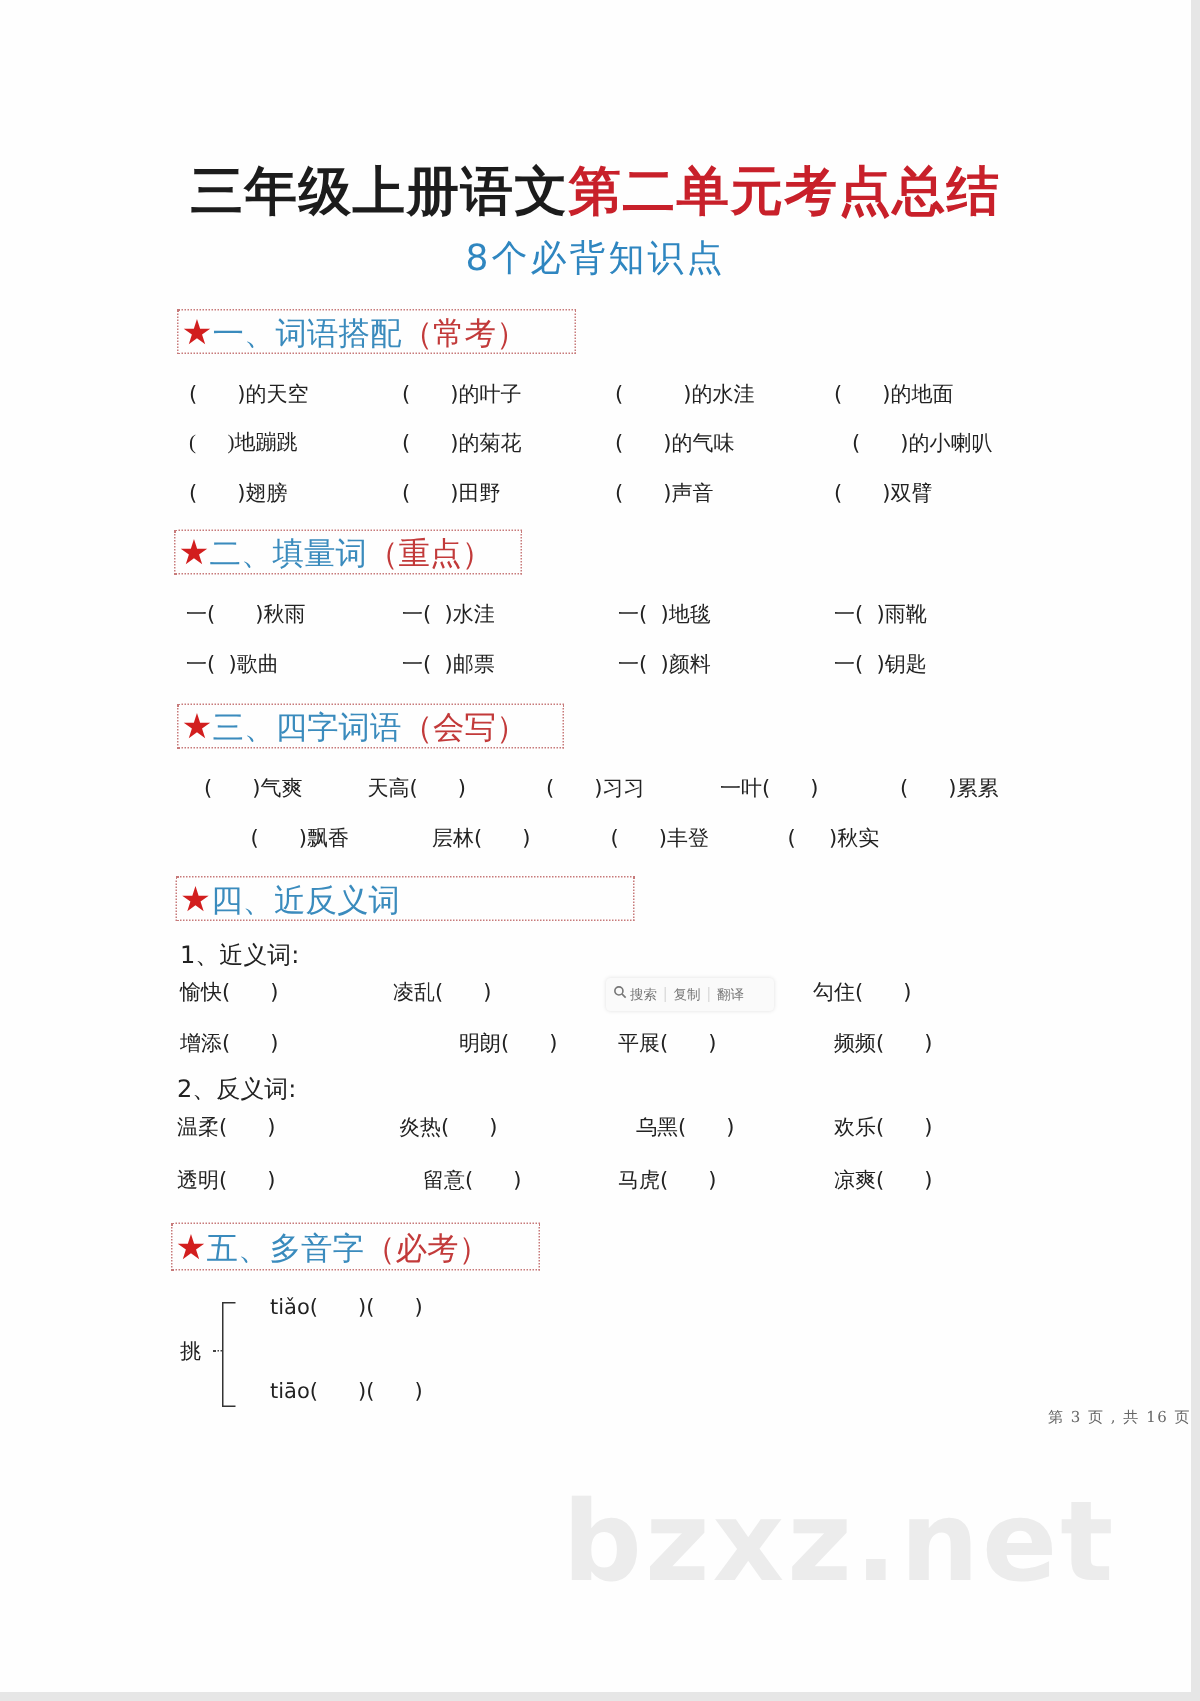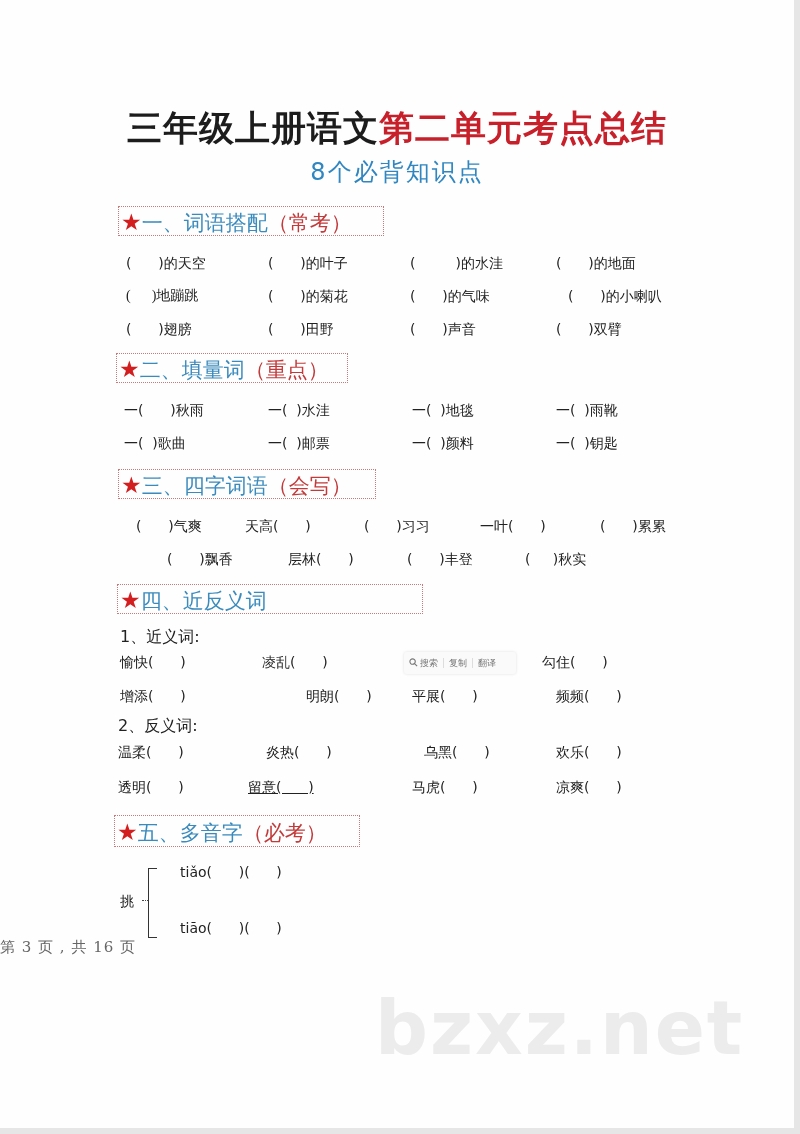--- a/index.html
+++ b/index.html
@@ -47,22 +47,22 @@
     font-family: "DejaVu Sans", "Liberation Sans", sans-serif;
   }
 
   .brace {
     position: absolute; left: 148px; top: 868px; width: 8px; height: 68px;
     border-left: 1.5px solid #333; border-top: 1.5px solid #333; border-bottom: 1.5px solid #333;
   }
   .brace-tip { position: absolute; left: 142px; top: 900px; width: 6px; border-top: 1px dotted #444; }
 
   .footer {
-    position: absolute; left: 0; width: 794px; top: 938px; text-align: left;
-    font-size: 15px; color: #666; letter-spacing: 1px;
+    position: absolute; left: 0; width: 794px; top: 938px; text-align: right;
+    font-size: 10px; color: #666; letter-spacing: 1px;
   }
   .watermark {
     position: absolute; left: 375px; top: 988px;
     font-size: 74px; font-weight: bold; color: #ececec; letter-spacing: 2px;
     font-family: "DejaVu Sans", "Liberation Sans", sans-serif; line-height: 80px;
   }
 
   .popup {
     position: absolute; left: 404px; top: 652px; height: 22px; width: 112px;
     background: #fafafa; border-radius: 3px; box-shadow: 0 0 3px rgba(0,0,0,0.12);
@@ -155,21 +155,21 @@
   </div>
   <div class="sub-label" style="left:118px; top:714px;">2、反义词:</div>
   <div class="row" style="top:738px;">
     <span class="cell" style="left:118px;">温柔(      )</span>
     <span class="cell" style="left:266px;">炎热(      )</span>
     <span class="cell" style="left:396px;margin-left:28px;">乌黑(      )</span>
     <span class="cell" style="left:556px;">欢乐(      )</span>
   </div>
   <div class="row" style="top:773px;">
     <span class="cell" style="left:118px;">透明(      )</span>
-    <span class="cell" style="left:248px;text-decoration:underline;">留意(      )</span>
+    <span class="cell" style="left:282px;">留意(      )</span>
     <span class="cell" style="left:412px;">马虎(      )</span>
     <span class="cell" style="left:556px;">凉爽(      )</span>
   </div>
 
   <div class="sec-head" style="left:114px; top:815px; width:246px; height:32px; line-height:32px;">
     <span class="star">★</span><span class="blue">五、多音字</span><span class="red">（必考）</span>
   </div>
   <span class="cell" style="left:120px; top:887px;">挑</span>
   <div class="brace-tip"></div>
   <div class="brace"></div>

